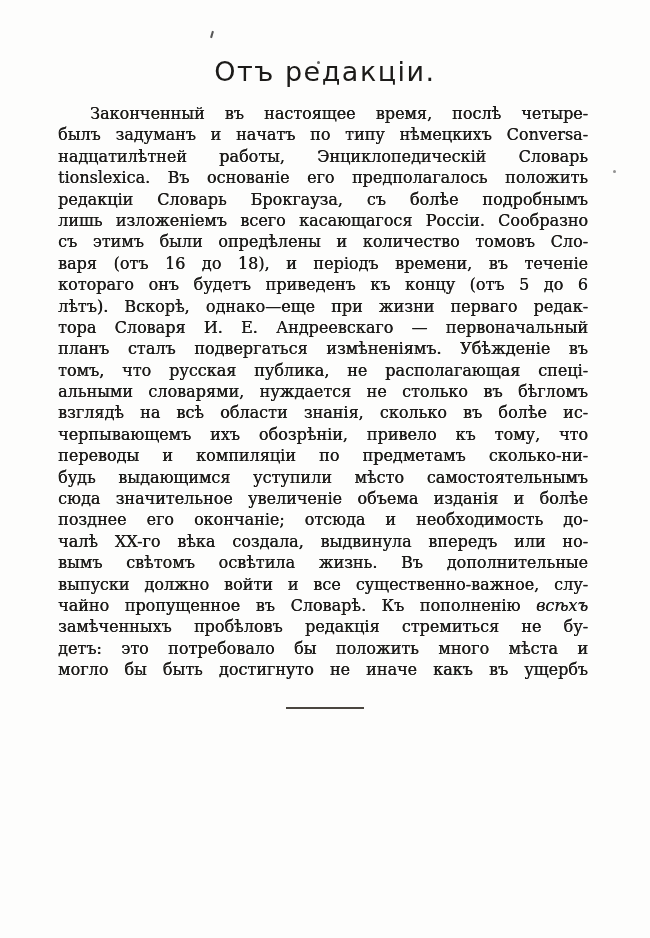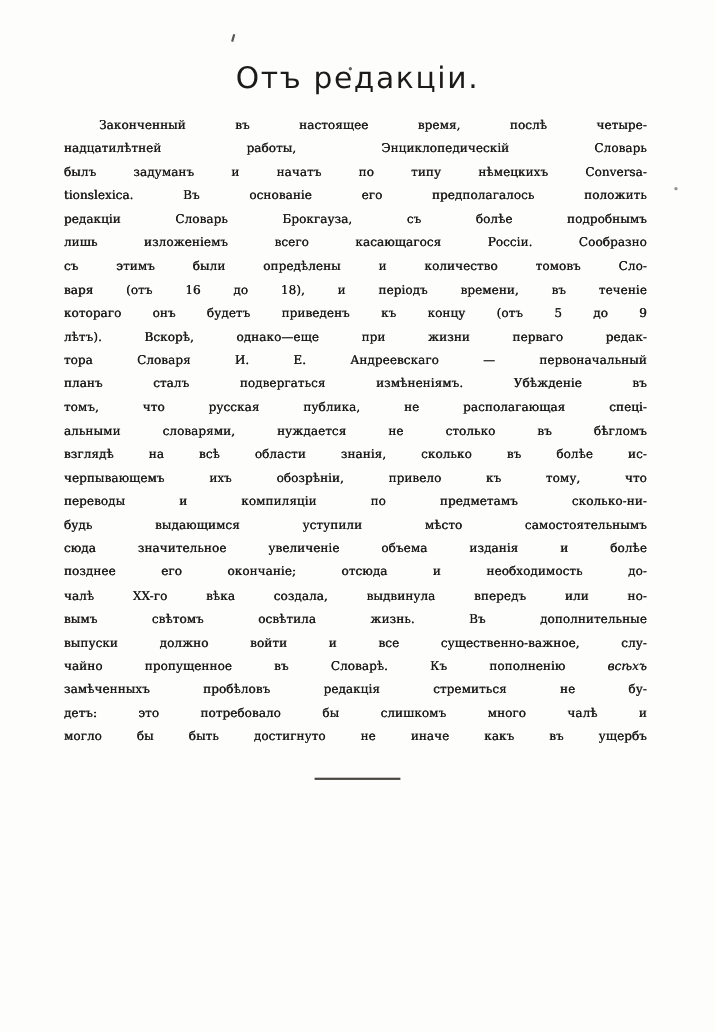--- a/index.html
+++ b/index.html
@@ -28,21 +28,21 @@
     font-weight: 500;
     line-height: 34px;
     letter-spacing: 1.5px;
     text-align: center;
     color: var(--ink, #1c1b19);
   }
   .text-block {
     margin: 14px 0 0 58px;
     width: 530px;
     font-family: "DejaVu Serif", "Liberation Serif", serif;
-    font-size: 11px;
+    font-size: 16px;
     font-weight: 500;
     color: var(--ink, #1c1b19);
     text-shadow: 0.3px 0 0 currentColor;
   }
   .line {
     line-height: 21.4px;
     height: 21.4px;
     text-align: justify;
     text-align-last: justify;
     white-space: normal;
@@ -93,45 +93,45 @@
   }
 </style>
 </head>
 <body>
 
 <div class="page">
   <h1 class="title">Отъ редакціи.</h1>
 
   <div class="text-block" id="text-block">
       <div class="line first">Законченный въ настоящее время, послѣ четыре-</div>
+      <div class="line">былъ задуманъ и начатъ по типу нѣмецкихъ Conversa-</div>
       <div class="line">надцатилѣтней работы, Энциклопедическій Словарь</div>
-      <div class="line">былъ задуманъ и начатъ по типу нѣмецкихъ Conversa-</div>
       <div class="line">tionslexica. Въ основаніе его предполагалось положить</div>
       <div class="line">редакціи Словарь Брокгауза, съ болѣе подробнымъ</div>
       <div class="line">лишь изложеніемъ всего касающагося Россіи. Сообразно</div>
       <div class="line">съ этимъ были опредѣлены и количество томовъ Сло-</div>
       <div class="line">варя (отъ 16 до 18), и періодъ времени, въ теченіе</div>
-      <div class="line">котораго онъ будетъ приведенъ къ концу (отъ 5 до 9</div>
+      <div class="line">котораго онъ будетъ приведенъ къ концу (отъ 5 до 6</div>
       <div class="line">лѣтъ). Вскорѣ, однако—еще при жизни перваго редак-</div>
       <div class="line">тора Словаря И. Е. Андреевскаго — первоначальный</div>
       <div class="line">планъ сталъ подвергаться измѣненіямъ. Убѣжденіе въ</div>
       <div class="line">томъ, что русская публика, не располагающая спеці-</div>
       <div class="line">альными словарями, нуждается не столько въ бѣгломъ</div>
       <div class="line">взглядѣ на всѣ области знанія, сколько въ болѣе ис-</div>
       <div class="line">черпывающемъ ихъ обозрѣніи, привело къ тому, что</div>
       <div class="line">переводы и компиляціи по предметамъ сколько-ни-</div>
       <div class="line">будь выдающимся уступили мѣсто самостоятельнымъ</div>
       <div class="line">сюда значительное увеличеніе объема изданія и болѣе</div>
       <div class="line">позднее его окончаніе; отсюда и необходимость до-</div>
       <div class="line">чалѣ XX-го вѣка создала, выдвинула впередъ или но-</div>
       <div class="line">вымъ свѣтомъ освѣтила жизнь. Въ дополнительные</div>
       <div class="line">выпуски должно войти и все существенно-важное, слу-</div>
       <div class="line"><span>чайно пропущенное въ Словарѣ. Къ пополненію </span><span class="italic">всѣхъ</span></div>
       <div class="line">замѣченныхъ пробѣловъ редакція стремиться не бу-</div>
-      <div class="line">детъ: это потребовало бы слишкомъ много чалѣ и</div>
+      <div class="line">детъ: это потребовало бы положить много мѣста и</div>
       <div class="line">могло бы быть достигнуто не иначе какъ въ ущербъ</div>
     </div>
 
   <div class="divider"></div>
 
   <div class="speck speck-tick"></div>
   <div class="speck speck-dot-1"></div>
   <div class="speck speck-dot-2"></div>
 </div>
 

